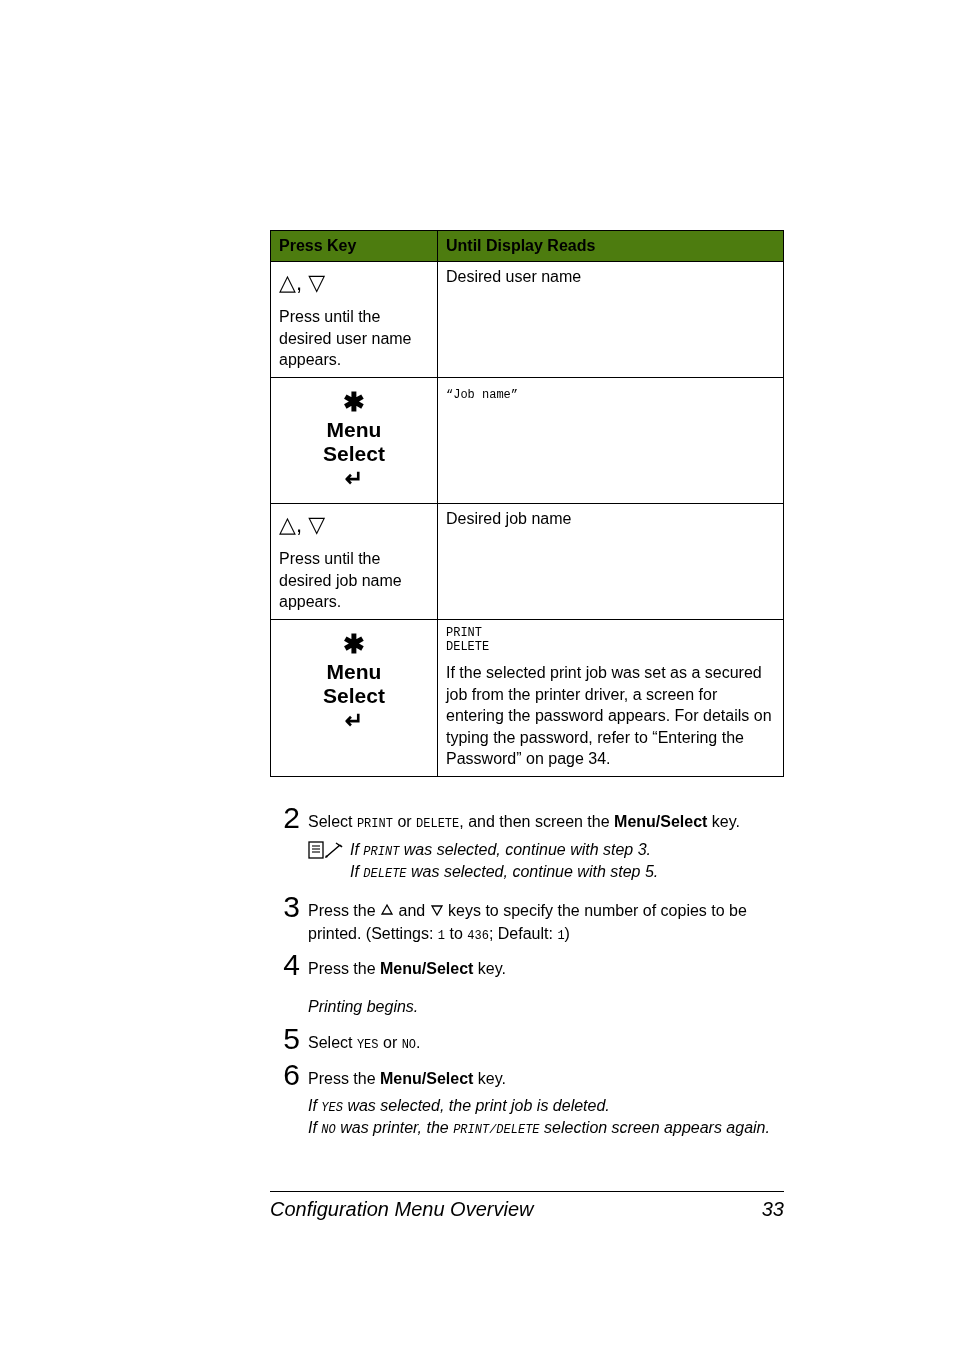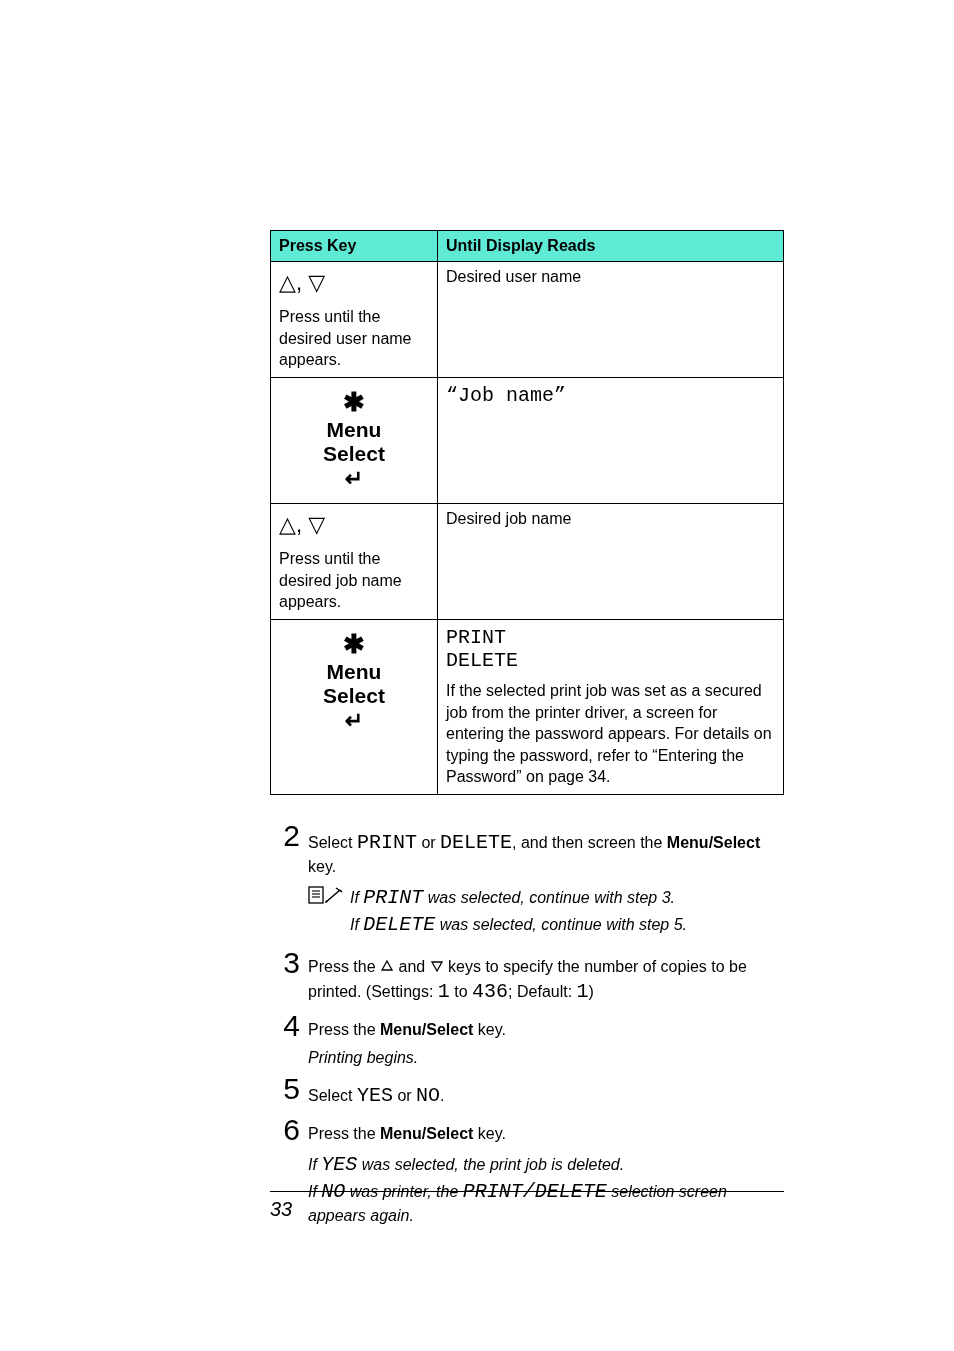--- a/index.html
+++ b/index.html
@@ -24,21 +24,21 @@
   }
   table.key-table th,
   table.key-table td {
     border: 1px solid #000;
     padding: 6px 8px;
     vertical-align: top;
     text-align: left;
   }
   table.key-table th {
     font-weight: bold;
-    background: #5eead4;
+    background: #4d7c0f;
   }
   .arrows {
     font-size: 22px;
     display: inline-block;
     padding: 2px 0 10px 0;
   }
   .subnote {
     font-size: 16px;
     line-height: 1.35;
   }
@@ -58,21 +58,21 @@
     font-weight: bold;
     display: block;
   }
   .ms-enter {
     font-size: 22px;
     font-weight: bold;
     display: block;
   }
   .mono {
     font-family: "Courier New", Courier, monospace;
-    font-size: 20px;
+    font-size: 12px;
   }
   .steps {
     margin-top: 26px;
     font-size: 16px;
   }
   .step {
     display: flex;
     align-items: flex-start;
     margin-bottom: 6px;
   }
@@ -222,21 +222,21 @@
             </svg></span><span> and </span><span class="tri"><svg width="14" height="14" viewBox="0 0 14 14">
               <polygon points="2,3 12,3 7,12" fill="none" stroke="#000" stroke-width="1.3"></polygon>
             </svg></span><span> keys to specify the number of copies to be printed. (Settings: </span><span class="mono">1</span><span> to </span><span class="mono">436</span><span>; Default: </span><span class="mono">1</span><span>)</span>
       </div>
     </div>
 
     <div class="step">
       <div class="step-num">4</div>
       <div class="step-body">
         <span>Press the </span><b>Menu/Select</b><span> key.</span>
-        <div class="italic" style="margin-top:6px">Printing begins.</div>
+        <div class="italic" style="margin-top:16px">Printing begins.</div>
       </div>
     </div>
 
     <div class="step">
       <div class="step-num">5</div>
       <div class="step-body">
         <span>Select </span><span class="mono">YES</span><span> or </span><span class="mono">NO</span><span>.</span>
       </div>
     </div>
 
@@ -247,16 +247,17 @@
         <div class="italic" style="margin-top:6px">
           <span>If </span><span class="mono" style="font-style:italic">YES</span><span> was selected, the print job is deleted.</span><br>
           <span>If </span><span class="mono" style="font-style:italic">NO</span><span> was printer, the </span><span class="mono" style="font-style:italic">PRINT</span><span class="mono" style="font-style:italic">/</span><span class="mono" style="font-style:italic">DELETE</span><span> selection screen appears again.</span>
         </div>
       </div>
     </div>
 
   </div>
 
   <div class="footer">
+    <span>Configuration Menu Overview</span>
     <span>33</span>
   </div>
 
 </div>
 
 </body></html>

